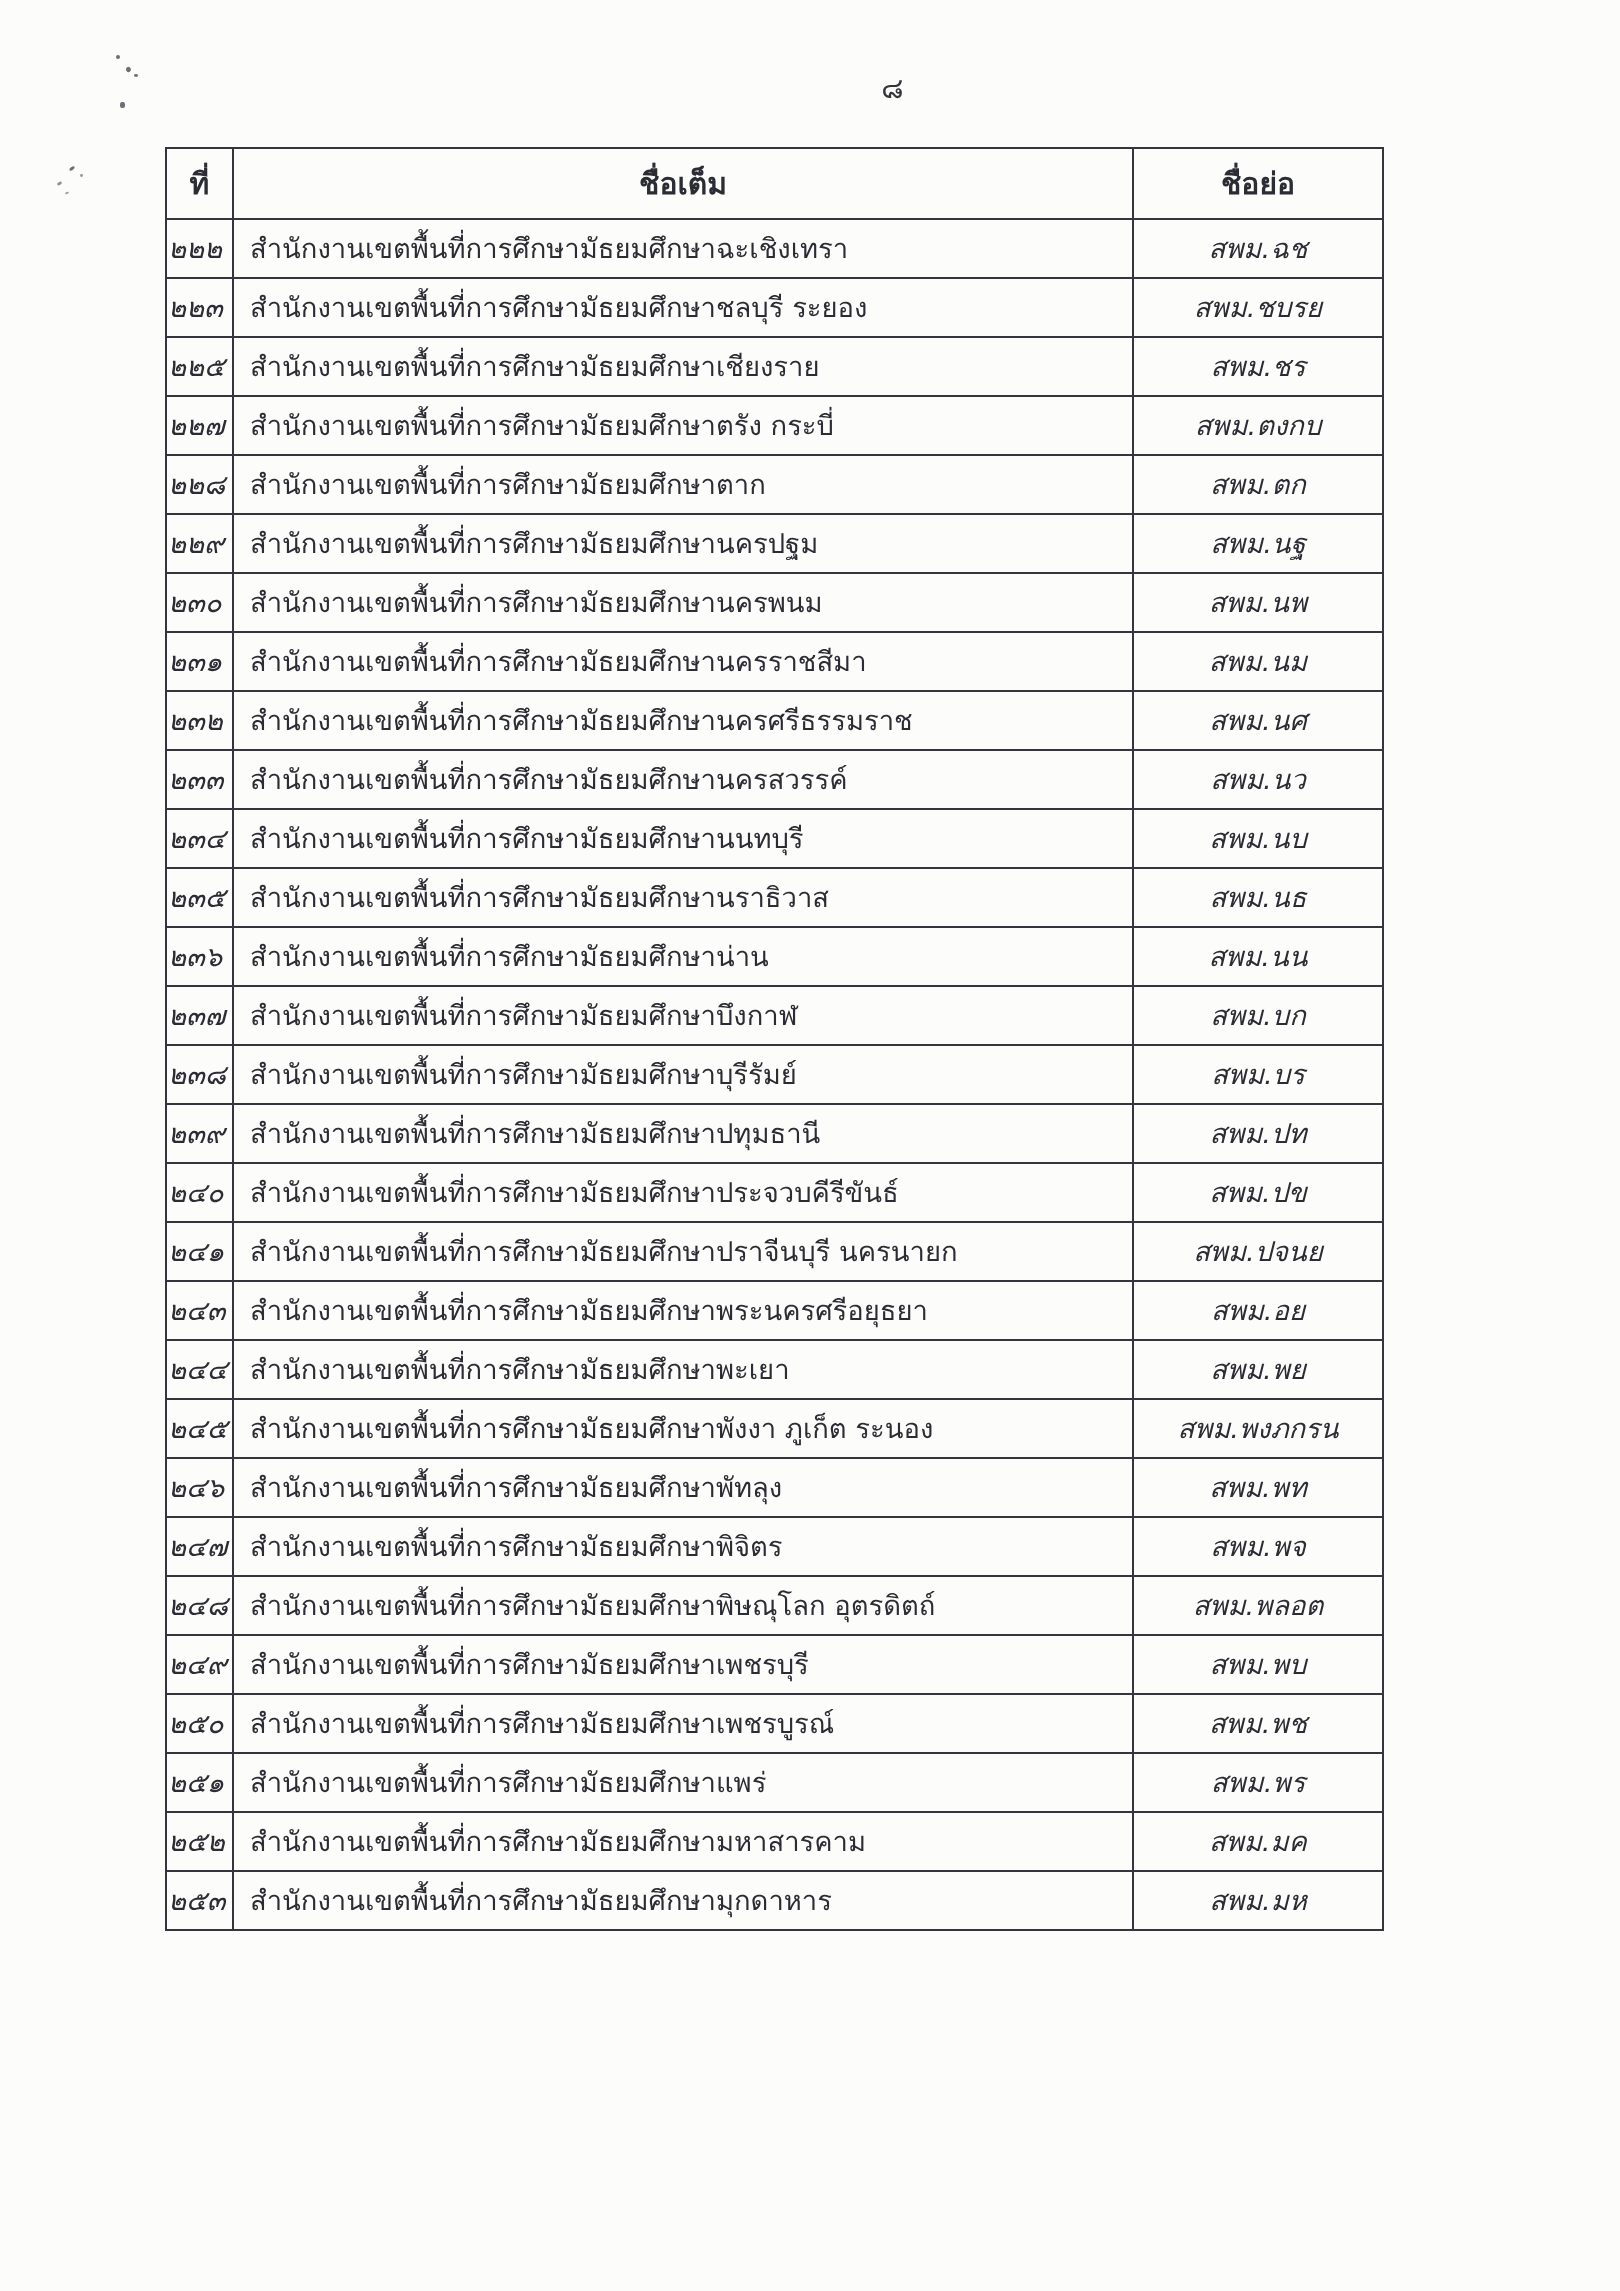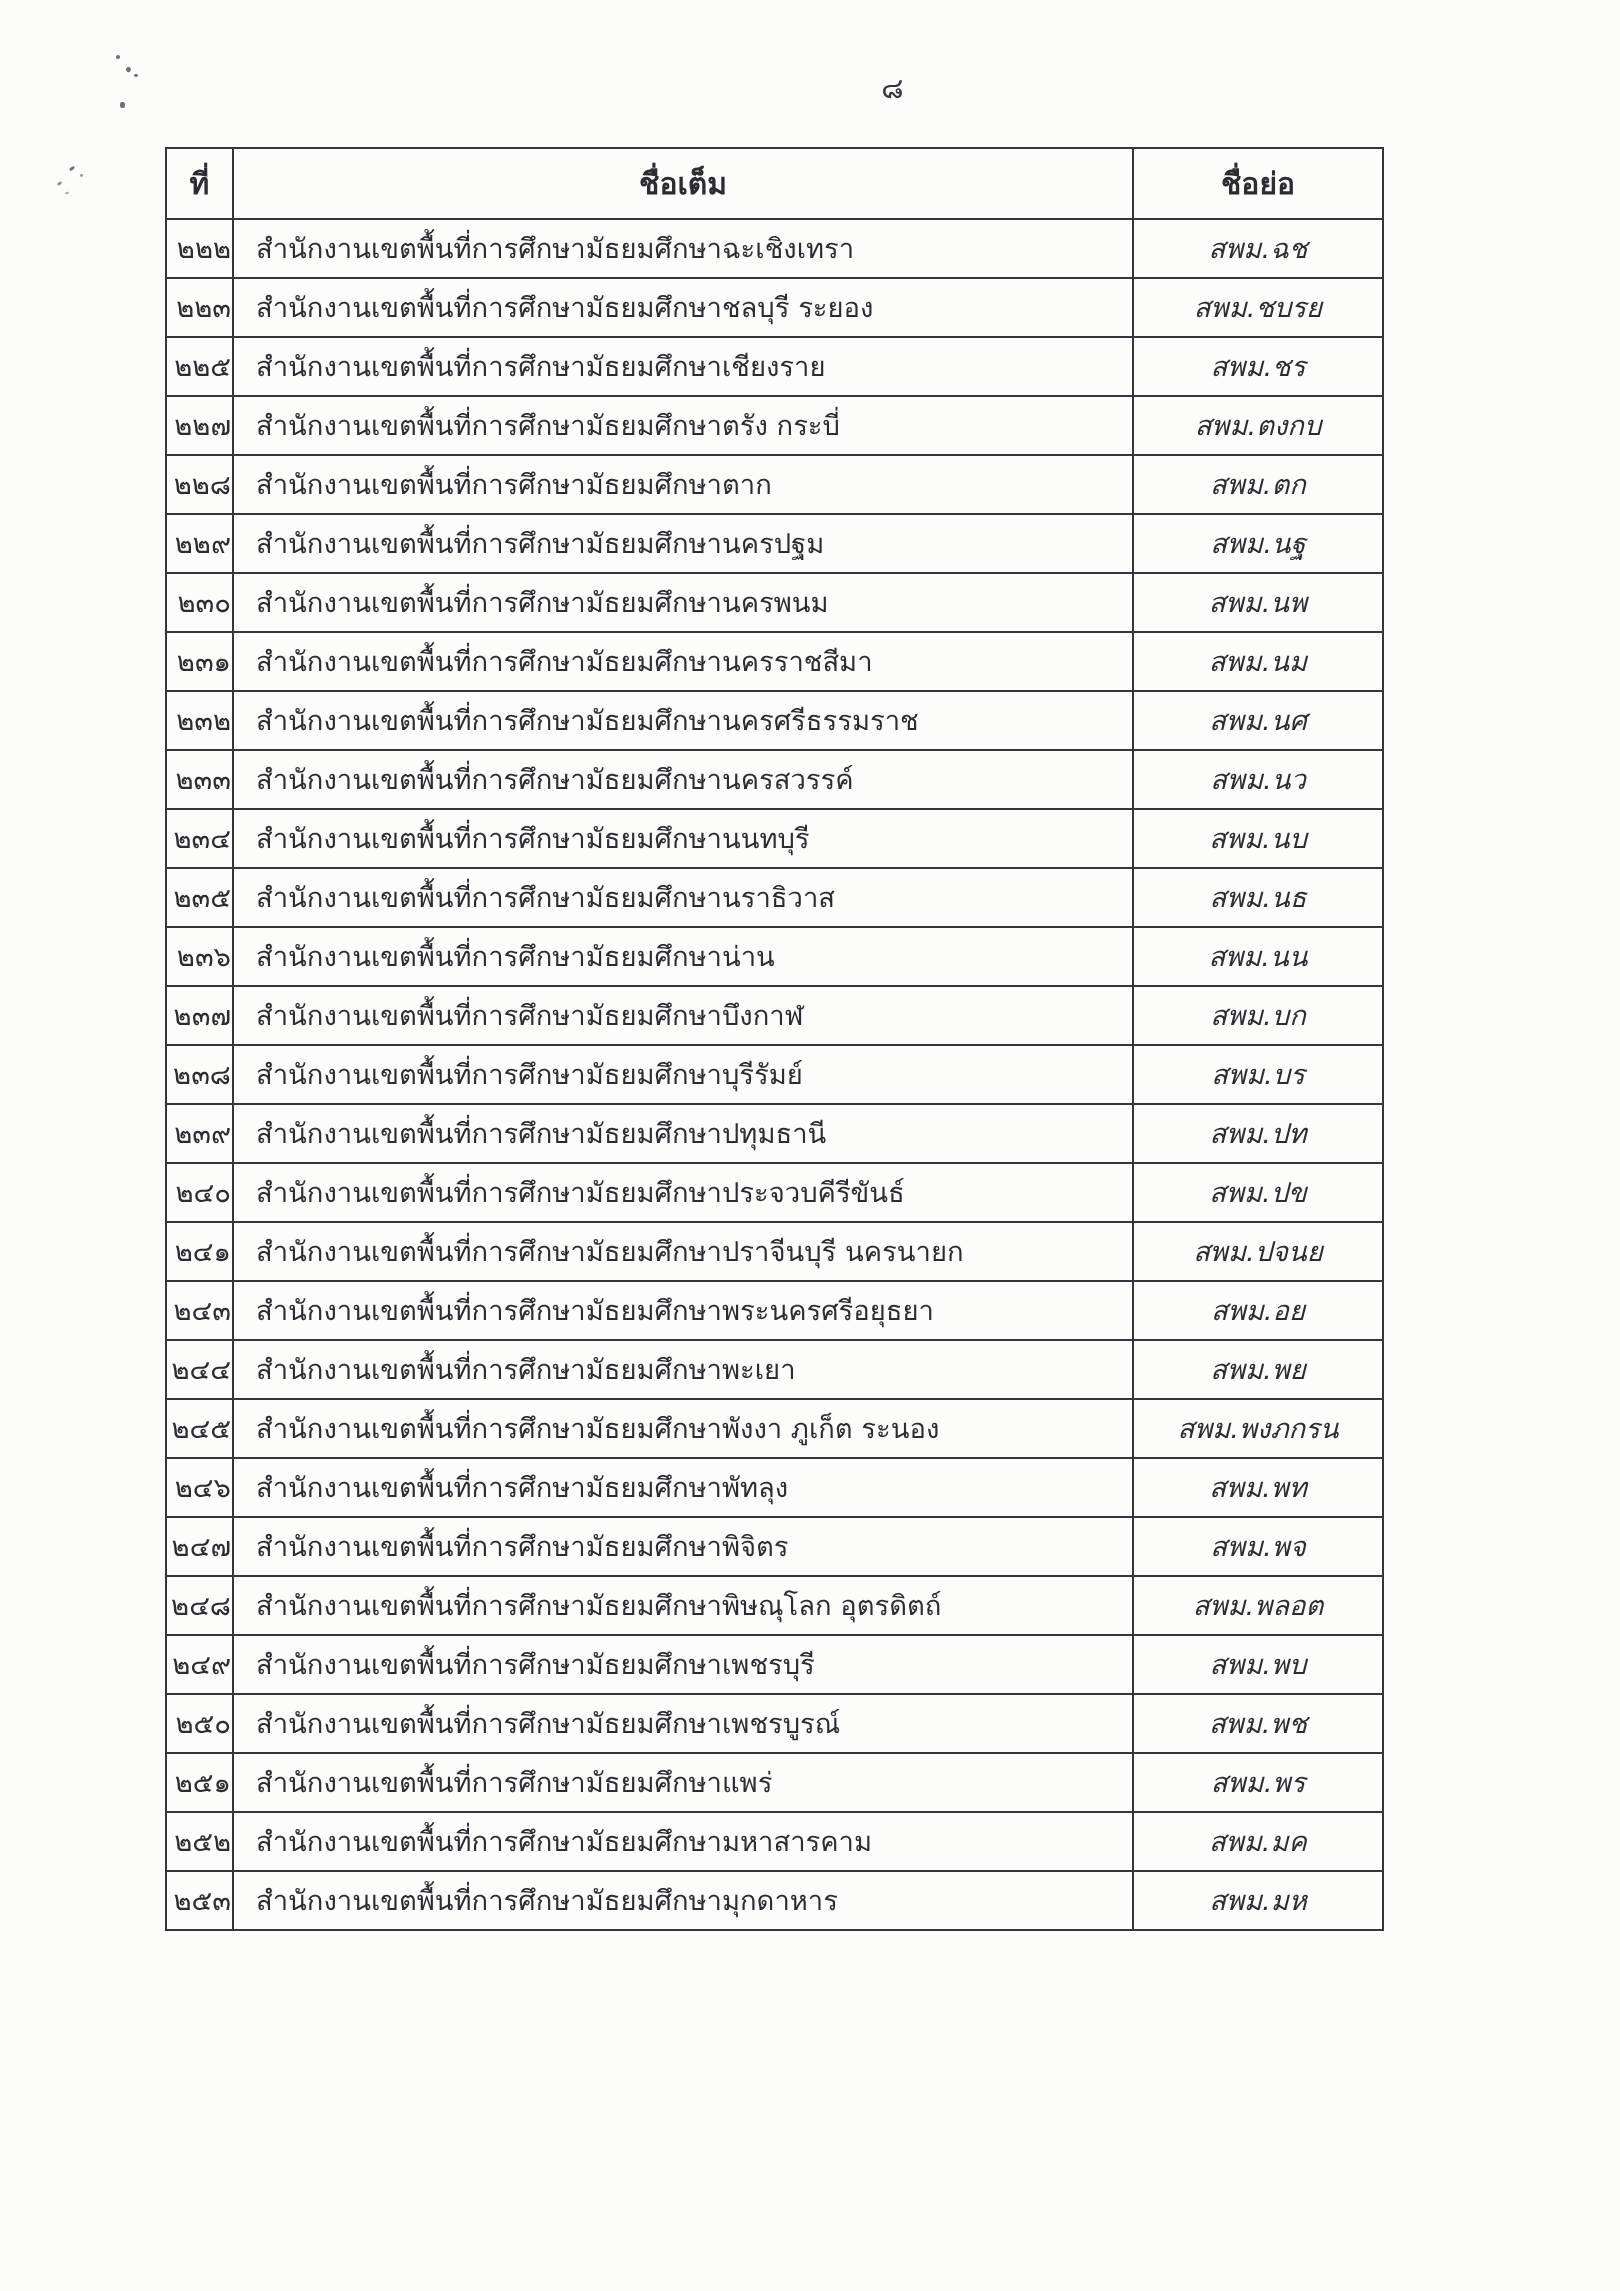--- a/index.html
+++ b/index.html
@@ -56,22 +56,22 @@
     text-align: center;
     vertical-align: middle;
     color: #2c2c34;
   }
   .doc-table tbody td {
     height: 55px;
     font-size: 27.4px;
     vertical-align: middle;
     color: #2c2c34;
   }
-  .doc-table td.cell-no   { text-align: right; }
-  .doc-table td.cell-name { text-align: left; padding-left: 22px; }
+  .doc-table td.cell-no   { text-align: left; font-style: italic; }
+  .doc-table td.cell-name { text-align: left; padding-left: 16px; }
   .doc-table td.cell-abbr { text-align: center; font-style: italic; }
   
   table.doc-table { border: 2.9px solid #2e2e36; }
 </style>
 </head>
 <body>
 
 <div class="sheet">
 
   <span class="speck s1"></span>

